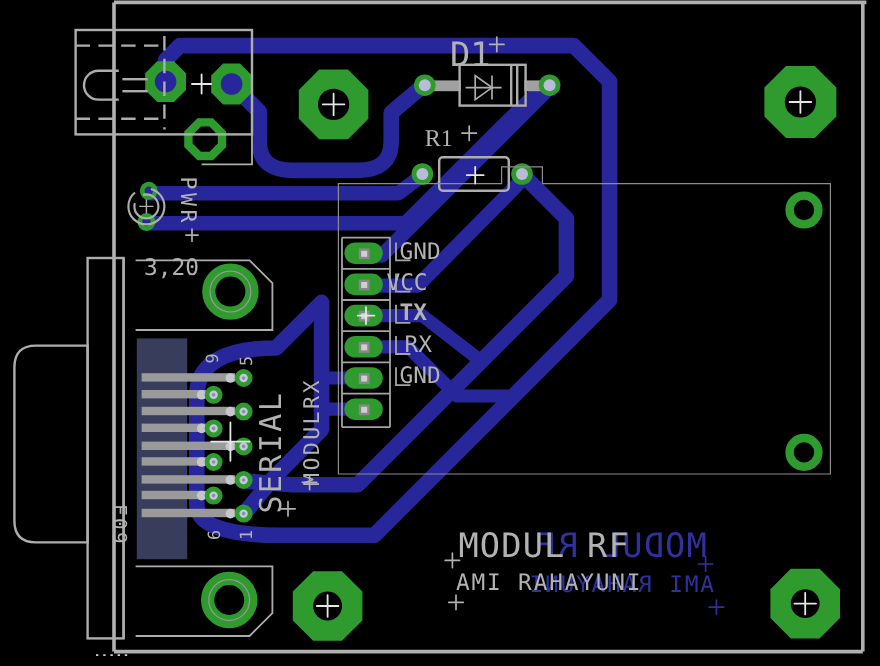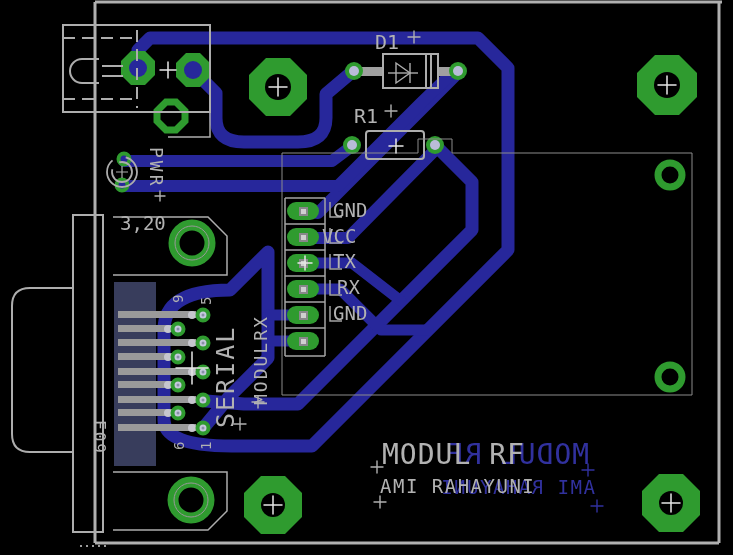--- a/index.html
+++ b/index.html
@@ -295,27 +295,27 @@
     </g>
   </g>
 </svg>
 
   <div class="t blue mir" style="left:425px;top:441px;width:164px;font-size:28px;letter-spacing:1px;">MODUL RF</div>
   <div class="t blue mir" style="left:429px;top:478px;width:166px;font-size:19px;letter-spacing:1.5px;">AMI RAHAYUNI</div>
 
   <div class="t" style="left:382px;top:441px;font-size:28px;letter-spacing:1px;">MODUL RF</div>
   <div class="t" style="left:380px;top:477px;font-size:19px;letter-spacing:1.5px;">AMI RAHAYUNI</div>
 
-  <div class="t" style="left:375px;top:32px;font-size:20px;">D1</div>
-  <div class="t" style="left:354px;top:106px;font-size:20px;">R1</div>
+  <div class="t" style="left:375px;top:32px;font-size:28px;">D1</div>
+  <div class="t" style="left:354px;top:106px;font-size:20px;font-family:Liberation Serif, serif;">R1</div>
   <div class="t" style="left:120px;top:214px;font-size:19px;">3,20</div>
 
   <div class="t" style="left:333px;top:201px;font-size:19px;">GND</div>
   <div class="t" style="left:322px;top:227px;font-size:19px;">VCC</div>
-  <div class="t" style="left:333px;top:252px;font-size:19px;">TX</div>
+  <div class="t" style="left:333px;top:252px;font-size:19px;font-weight:bold;">TX</div>
   <div class="t" style="left:337px;top:278px;font-size:19px;">RX</div>
   <div class="t" style="left:333px;top:304px;font-size:19px;">GND</div>
 
   <div class="t rot90" style="left:165px;top:147px;font-size:18px;letter-spacing:3px;">PWR</div>
   <div class="t rotm90" style="left:213px;top:428px;font-size:25px;letter-spacing:2px;">SERIAL</div>
   <div class="t rotm90" style="left:252px;top:405px;font-size:18px;letter-spacing:2px;">MODULRX</div>
   <div class="t rot90" style="left:107px;top:420px;font-size:16px;letter-spacing:2px;">F09</div>
 
   <div class="t rotm90" style="left:171px;top:303px;font-size:14px;">9</div>
   <div class="t rotm90" style="left:199px;top:305px;font-size:14px;">5</div>

